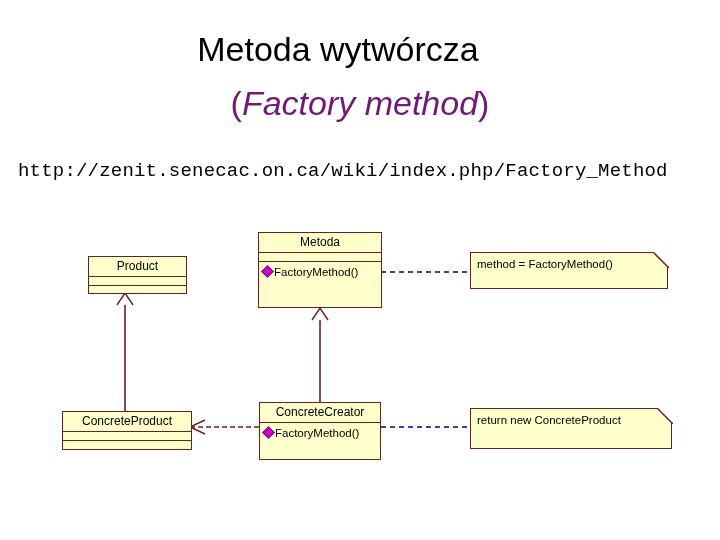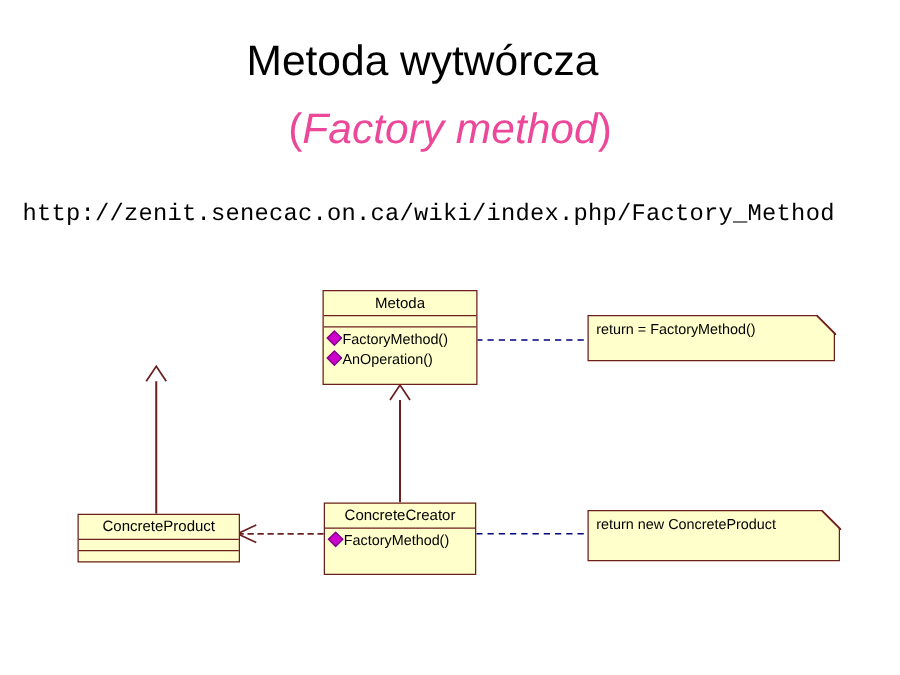--- a/index.html
+++ b/index.html
@@ -32,21 +32,21 @@
   #slide-subtitle {
     position: absolute;
     left: 0;
     top: 82px;
     width: 720px;
     text-align: center;
     font-size: 34px;
     line-height: 42px;
     font-weight: normal;
     font-style: italic;
-    color: #ec4899;
+    color: #701a75;
   }
   #slide-subtitle .paren {
     font-style: normal;
   }
 
   
   #source-url {
     position: absolute;
     left: 18px;
     top: 160px;
@@ -197,45 +197,49 @@
 
     <g>
       <line x1="381" y1="272" x2="470" y2="272" stroke="#000080" stroke-width="1.3" stroke-dasharray="5,4"></line>
     </g>
 
     <g>
       <line x1="381" y1="427" x2="470" y2="427" stroke="#000080" stroke-width="1.3" stroke-dasharray="5,4"></line>
     </g>
   </svg>
 
+  <div class="uml-class" id="cls-product" style="left:88px; top:256px; width:99px; height:38px;">
+    <div class="uml-compartment cmp-name">Product</div>
+    <div class="uml-compartment cmp-empty"></div>
+    <div class="uml-compartment cmp-empty"></div>
+  </div>
 
   <div class="uml-class" id="cls-creator" style="left:258px; top:232px; width:124px; height:76px;">
     <div class="uml-compartment cmp-name">Metoda</div>
     <div class="uml-compartment cmp-empty"></div>
     <div class="uml-compartment cmp-ops">
       <span class="op-row"><span class="op-marker"></span><span>FactoryMethod()</span></span>
-      <span class="op-row"><span class="op-marker"></span><span>AnOperation()</span></span>
     </div>
   </div>
 
   <div class="uml-class" id="cls-concrete-product" style="left:62px; top:411px; width:130px; height:39px;">
     <div class="uml-compartment cmp-name">ConcreteProduct</div>
     <div class="uml-compartment cmp-empty"></div>
     <div class="uml-compartment cmp-empty"></div>
   </div>
 
   <div class="uml-class" id="cls-concrete-creator" style="left:259px; top:402px; width:122px; height:58px;">
     <div class="uml-compartment cmp-name">ConcreteCreator</div>
     <div class="uml-compartment cmp-ops">
       <span class="op-row"><span class="op-marker"></span><span>FactoryMethod()</span></span>
     </div>
   </div>
 
   <div class="uml-note" id="note-1" style="left:470px; top:252px; width:198px; height:37px;">
-    <div class="note-body">return = FactoryMethod()</div>
+    <div class="note-body">method = FactoryMethod()</div>
     <svg class="note-fold-diag" width="16" height="16" viewBox="0 0 16 16">
       <polygon points="0,0 16,0 16,16" fill="#ffffff"></polygon>
       <line x1="0" y1="0" x2="16" y2="16" stroke="#6b1f1f" stroke-width="1.5"></line>
       <line x1="0" y1="0" x2="0" y2="0" stroke="#6b1f1f" stroke-width="1.5"></line>
     </svg>
   </div>
 
   <div class="uml-note" id="note-2" style="left:470px; top:408px; width:202px; height:41px;padding-left:24px;">
     <div class="note-body">return new ConcreteProduct</div>
     <svg class="note-fold-diag" width="16" height="16" viewBox="0 0 16 16">

